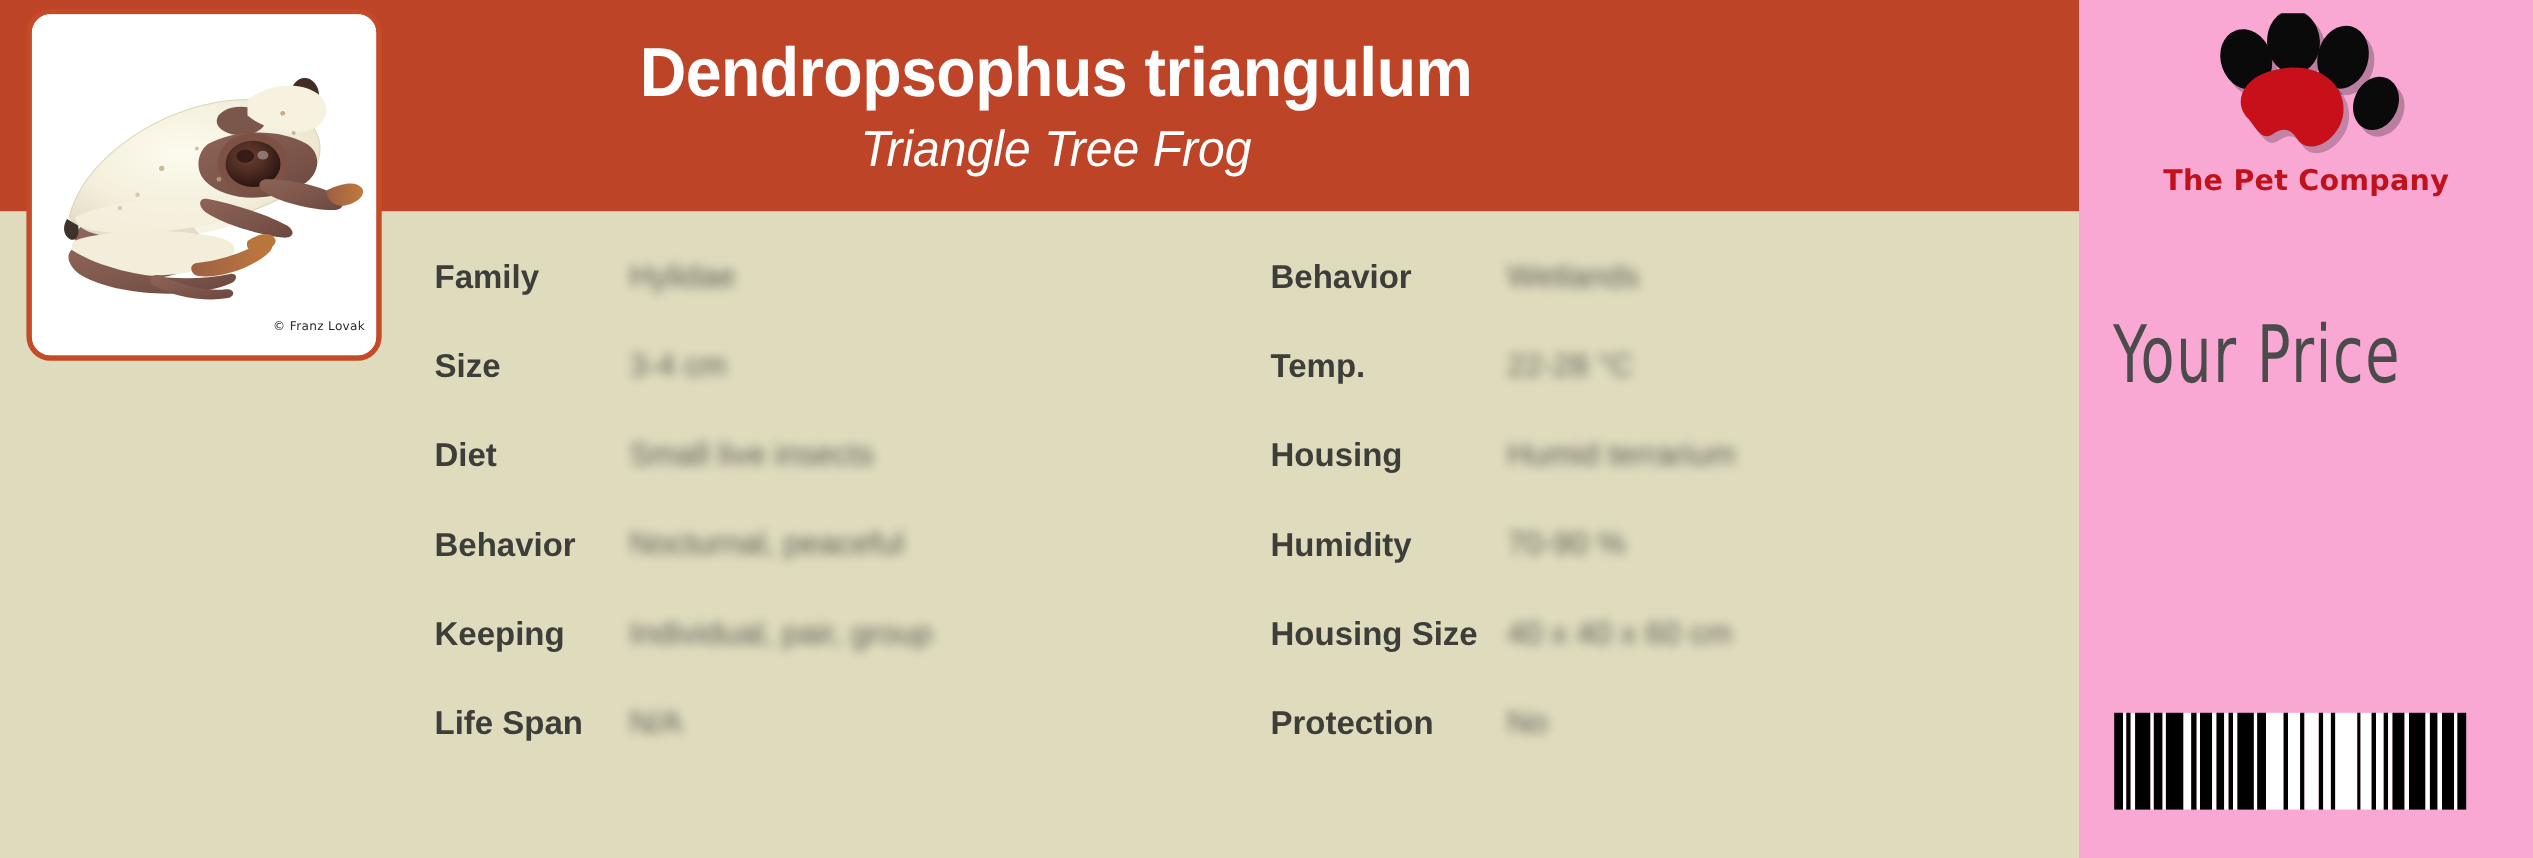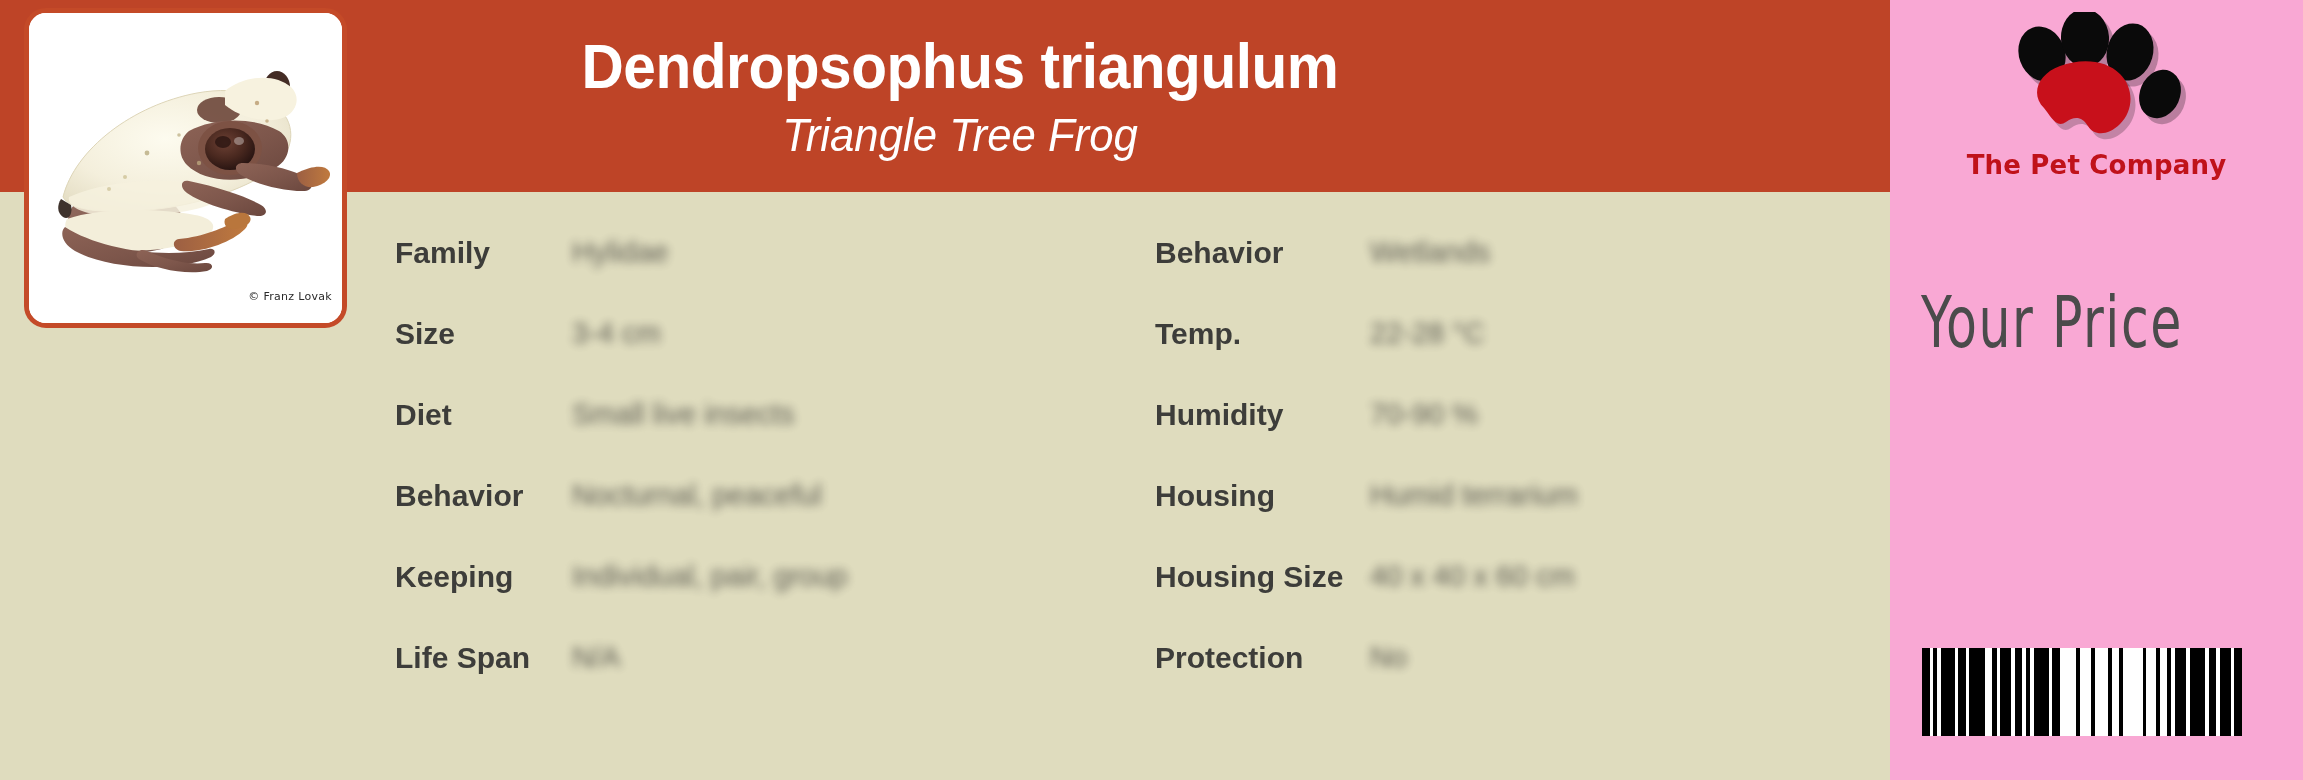--- a/index.html
+++ b/index.html
@@ -275,26 +275,26 @@
     <div class="col" id="col-right">
       <div class="row">
         <div class="lbl">Behavior</div>
         <div class="val">Wetlands</div>
       </div>
       <div class="row">
         <div class="lbl">Temp.</div>
         <div class="val">22-28 °C</div>
       </div>
       <div class="row">
+        <div class="lbl">Housing</div>
+        <div class="val">Humid terrarium</div>
+      </div>
+      <div class="row">
         <div class="lbl">Humidity</div>
         <div class="val">70-90 %</div>
-      </div>
-      <div class="row">
-        <div class="lbl">Housing</div>
-        <div class="val">Humid terrarium</div>
       </div>
       <div class="row">
         <div class="lbl">Housing Size</div>
         <div class="val">40 x 40 x 60 cm</div>
       </div>
       <div class="row">
         <div class="lbl">Protection</div>
         <div class="val">No</div>
       </div>
     </div>

